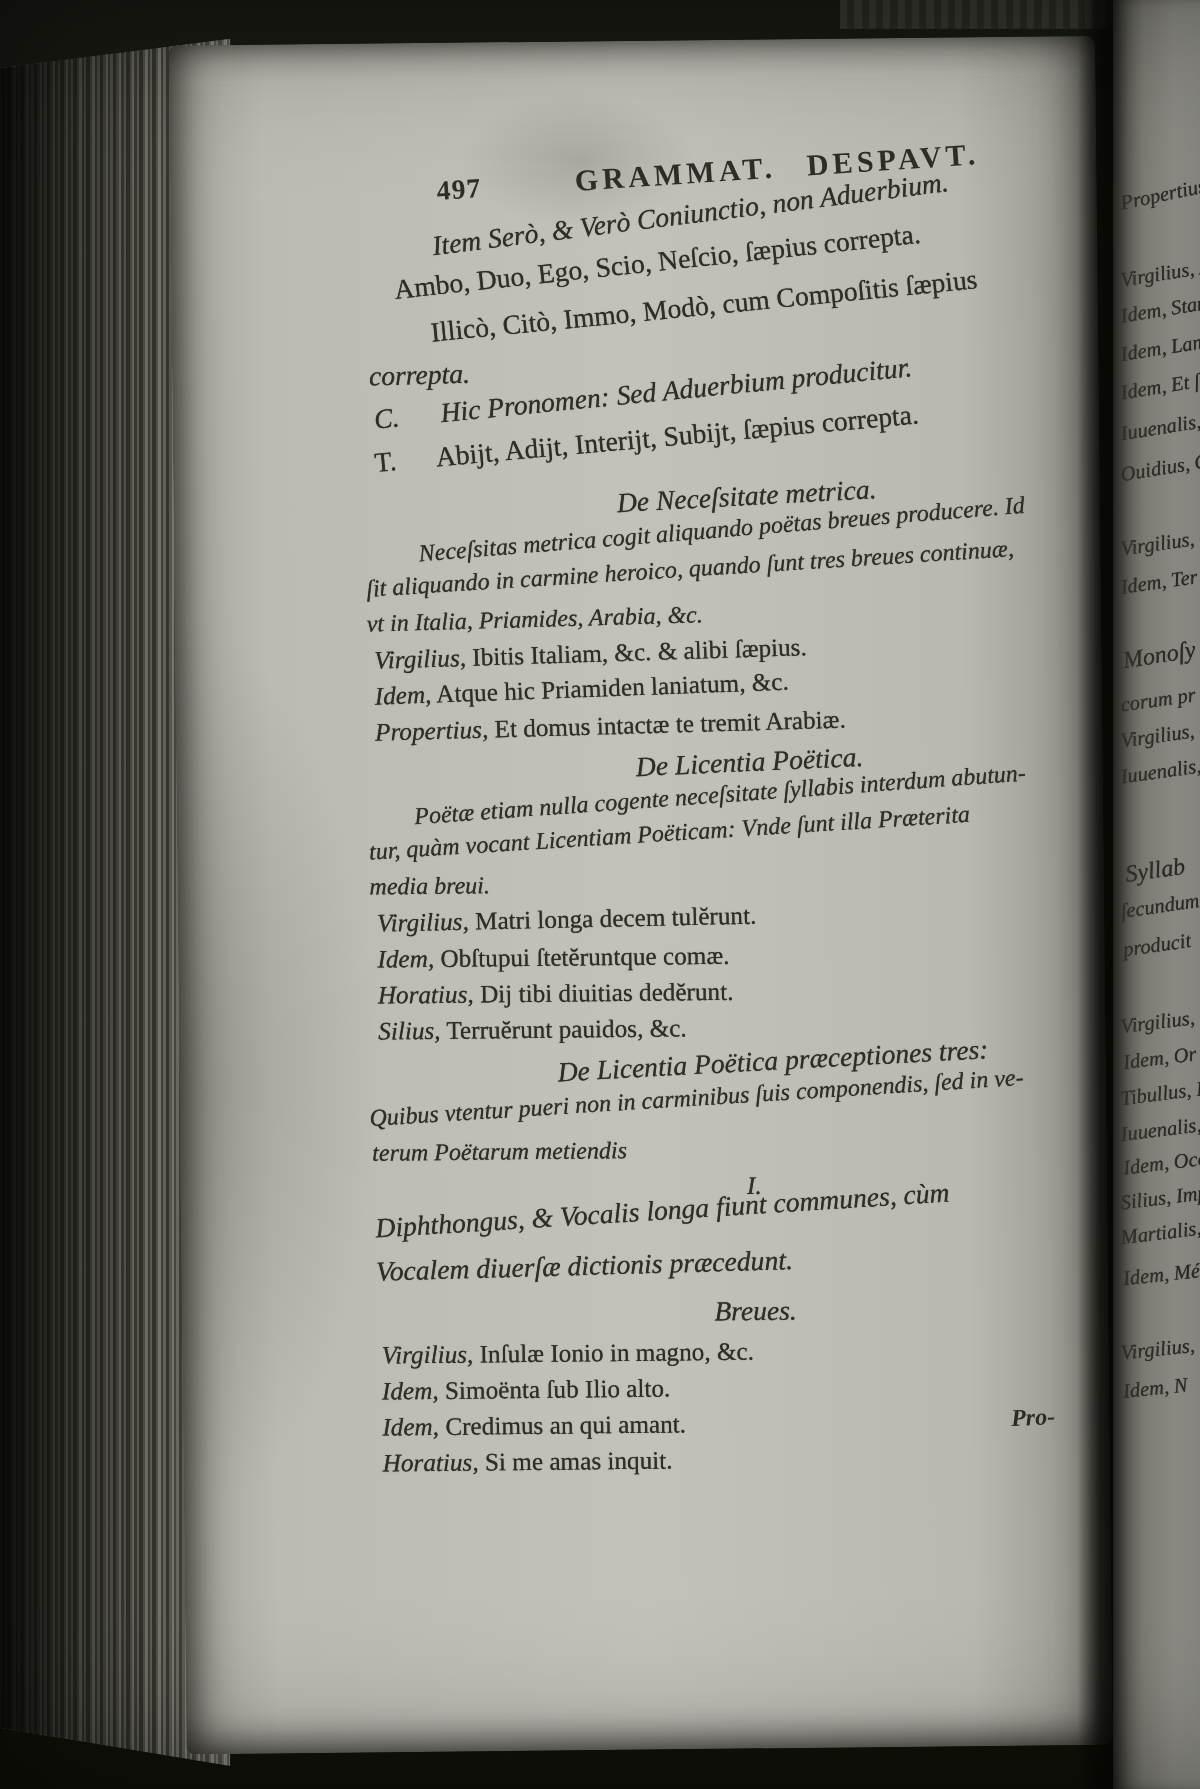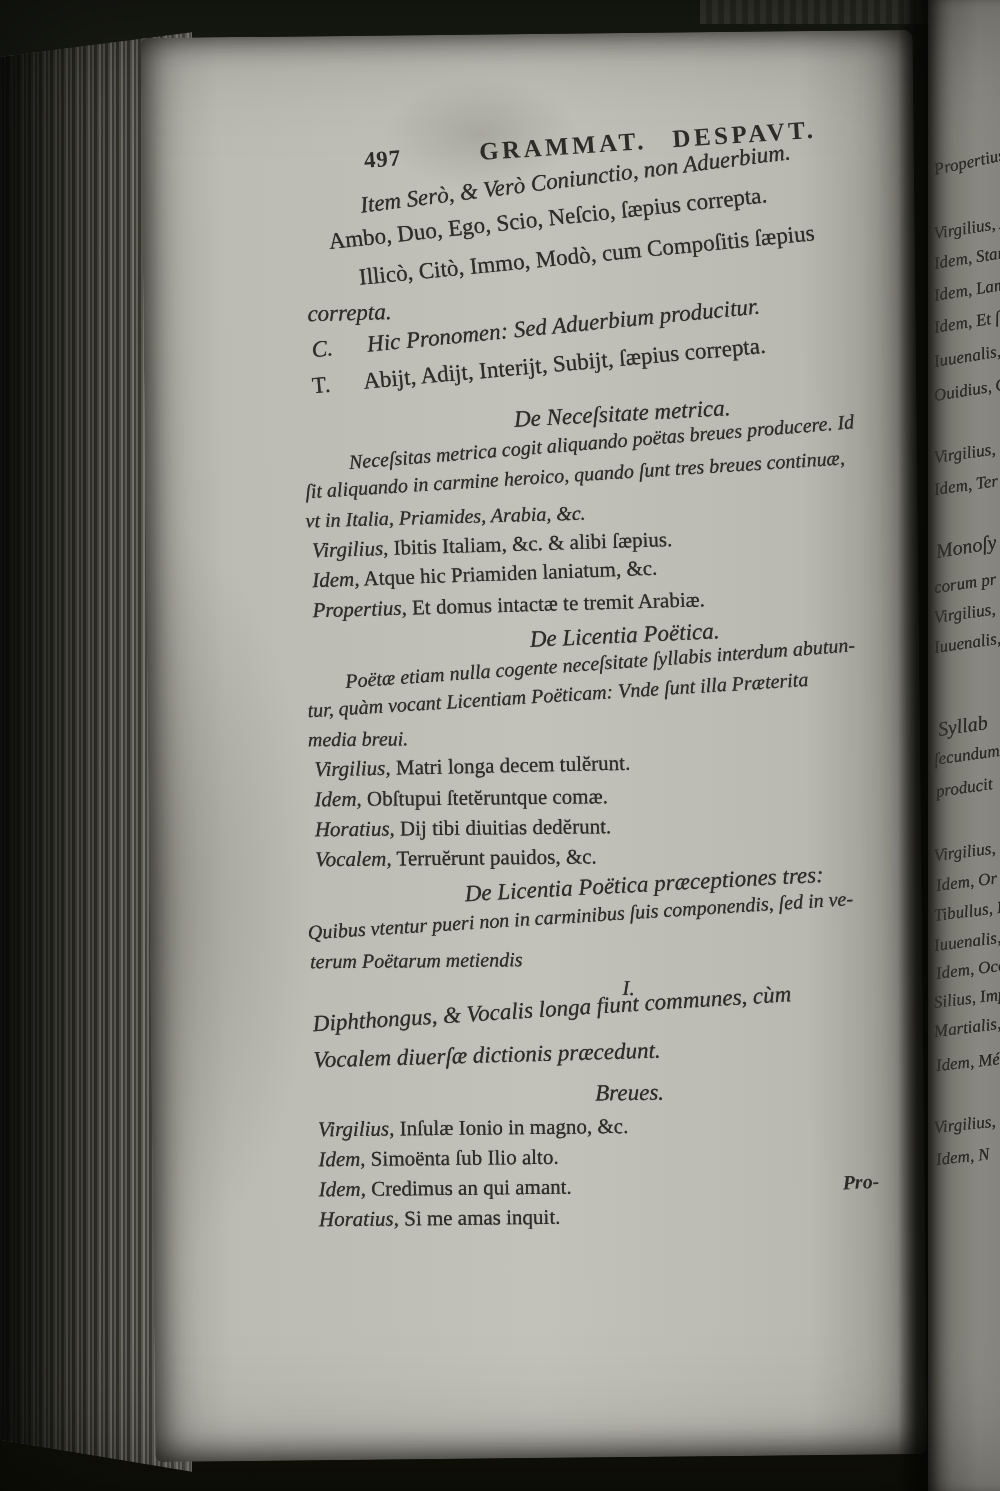--- a/index.html
+++ b/index.html
@@ -100,21 +100,21 @@
       <div class="ln ex" style="--r:-1.5deg; --ml:-12px"><i>Idem,</i> Atque hic Priamiden laniatum, &amp;c.</div>
       <div class="ln ex" style="--r:-1deg;   --ml:-12px"><i>Propertius,</i> Et domus intactæ te tremit Arabiæ.</div>
 
       <div class="ln hd" style="--r:-2deg;   --mt:6px">De Licentia Poëtica.</div>
       <div class="ln sm" style="--r:-3.5deg; --ml:20px">Poëtæ etiam nulla cogente neceſsitate ſyllabis interdum abutun-</div>
       <div class="ln sm" style="--r:-3deg;   --ml:-18px">tur, quàm vocant Licentiam Poëticam: Vnde ſunt illa Præterita</div>
       <div class="ln sm" style="--r:0deg;    --ml:-18px">media breui.</div>
       <div class="ln ex" style="--r:-0.6deg; --ml:-12px"><i>Virgilius,</i> Matri longa decem tulĕrunt.</div>
       <div class="ln ex" style="--r:0deg;    --ml:-12px"><i>Idem,</i> Obſtupui ſtetĕruntque comæ.</div>
       <div class="ln ex" style="--r:0deg;    --ml:-12px"><i>Horatius,</i> Dij tibi diuitias dedĕrunt.</div>
-      <div class="ln ex" style="--r:0deg;    --ml:-12px"><i>Vocalem,</i> Terruĕrunt pauidos, &amp;c.</div>
+      <div class="ln ex" style="--r:0deg;    --ml:-12px"><i>Silius,</i> Terruĕrunt pauidos, &amp;c.</div>
 
       <div class="ln hd" style="--r:-2.5deg; --mt:8px; --ml:34px">De Licentia Poëtica præceptiones tres:</div>
       <div class="ln sm" style="--r:-3deg;   --ml:-20px">Quibus vtentur pueri non in carminibus ſuis componendis, ſed in ve-</div>
       <div class="ln sm" style="--r:0deg;    --ml:-18px">terum Poëtarum metiendis</div>
       <div class="ln ctr" style="--r:0deg">I.</div>
       <div class="ln big it" style="--r:-3deg;   --ml:-16px">Diphthongus, &amp; Vocalis longa fiunt communes, cùm</div>
       <div class="ln big it" style="--r:-1deg;   --ml:-16px">Vocalem diuerſæ dictionis præcedunt.</div>
       <div class="ln hd" style="--r:0deg">Breues.</div>
       <div class="ln ex" style="--r:0deg;    --ml:-12px"><i>Virgilius,</i> Inſulæ Ionio in magno, &amp;c.</div>
       <div class="ln ex" style="--r:0deg;    --ml:-12px"><i>Idem,</i> Simoënta ſub Ilio alto.</div>

